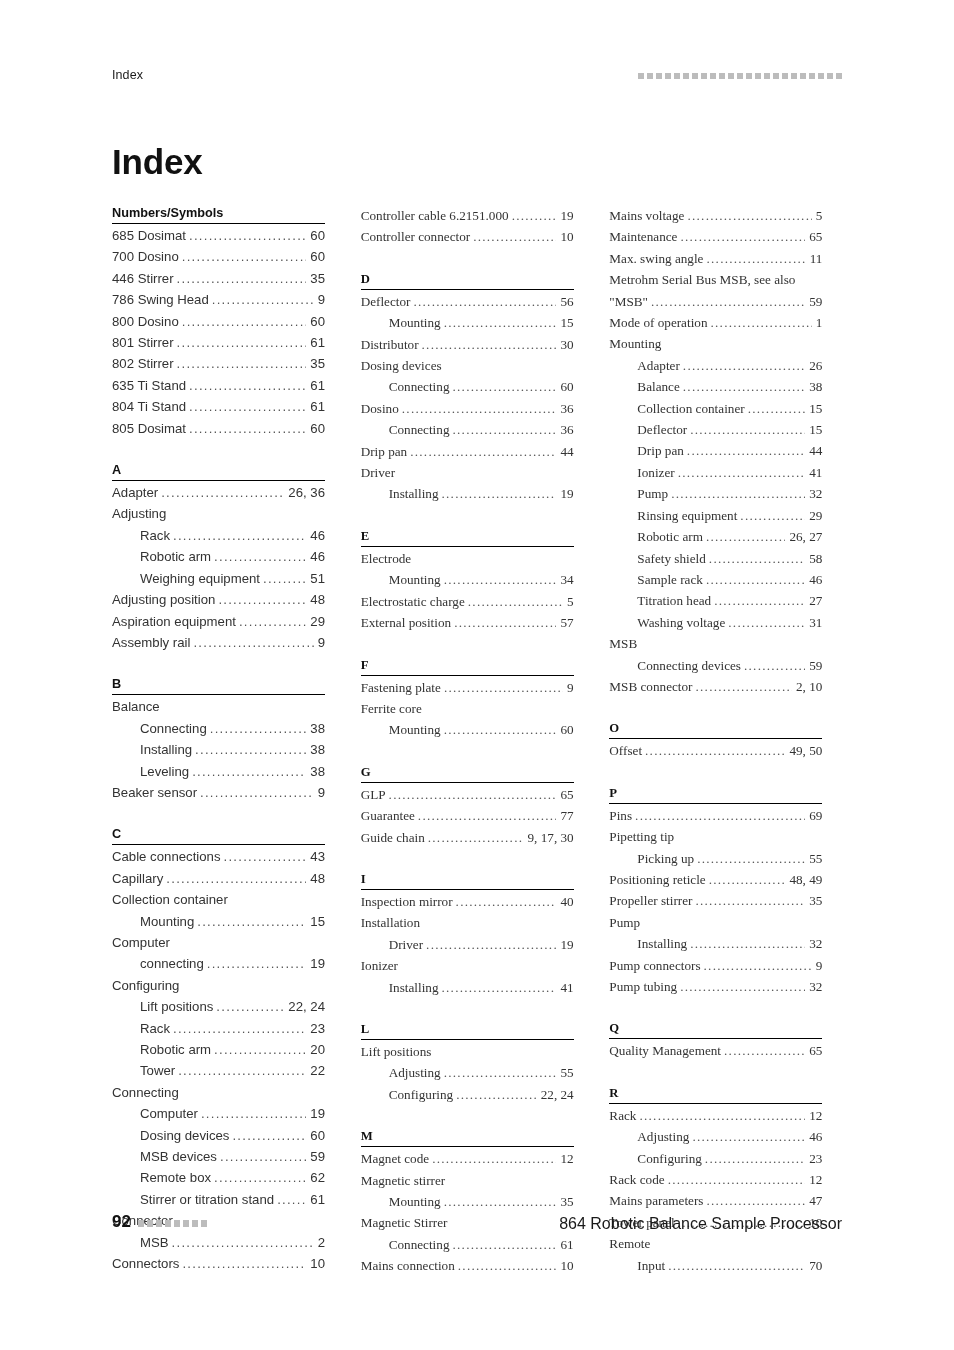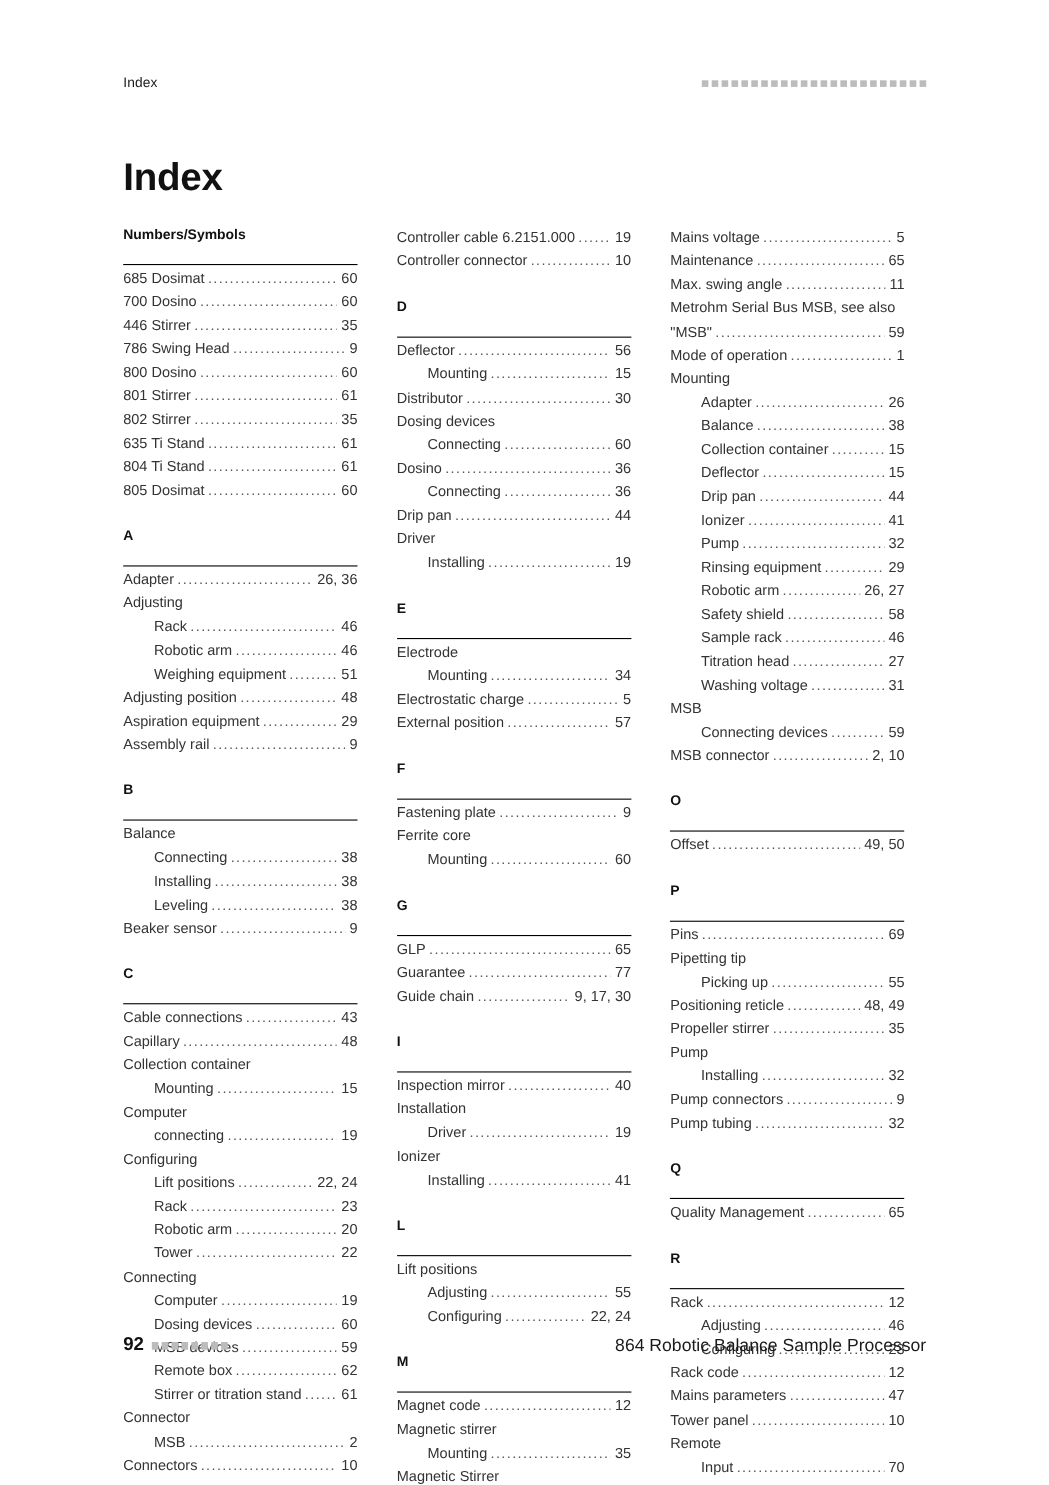--- a/index.html
+++ b/index.html
@@ -60,31 +60,31 @@
     top: 205px;
     width: 730px;
     height: 975px;
     display: flex;
     gap: 0;
   }
   .col {
     width: 252px;
     position: relative;
   }
-  .col + .col { margin-left: 16px; }
+  .col + .col { margin-left: 16px; font-family: Liberation Serif, serif; }
 
   .col-inner { width: 213px; }
 
   
   .sec-letter {
     font-size: 12.7px;
     font-weight: bold;
     color: #111;
     line-height: 16px;
-    padding-bottom: 19px;
+    padding-bottom: 2px;
     border-bottom: 1.1px solid #000;
     margin-bottom: 1px;
   }
   .sec-gap { height: 23px; }
 
   
   .entry {
     display: flex;
     align-items: baseline;
     font-size: 13.2px;

